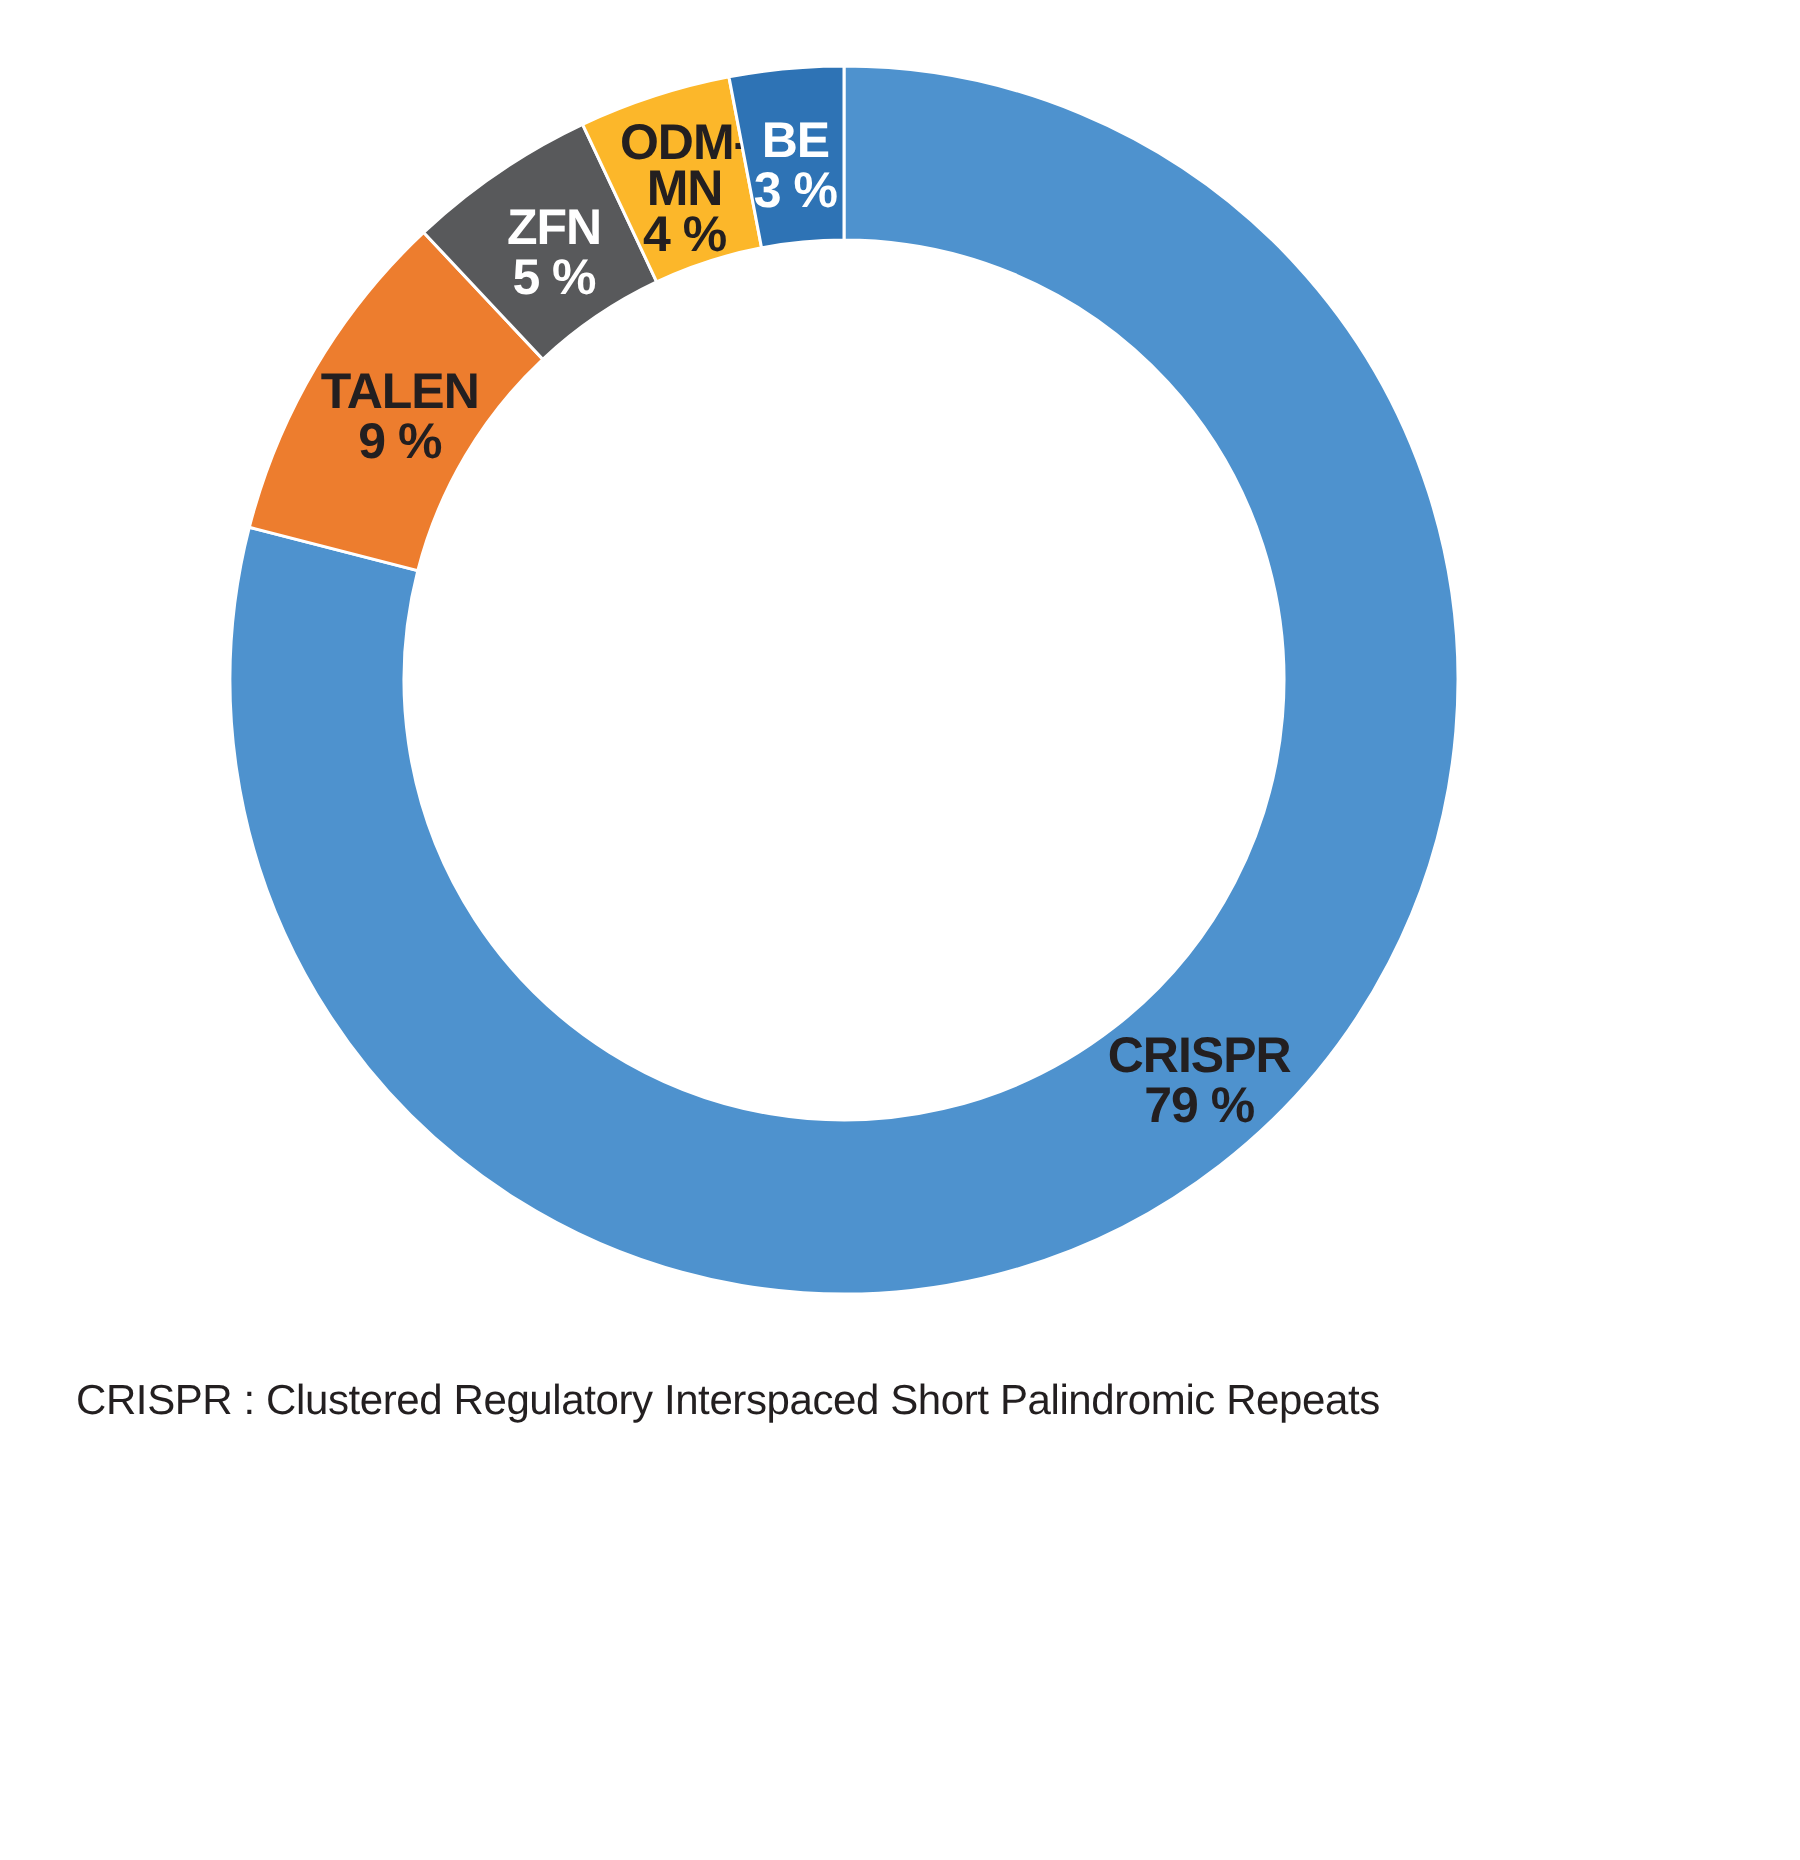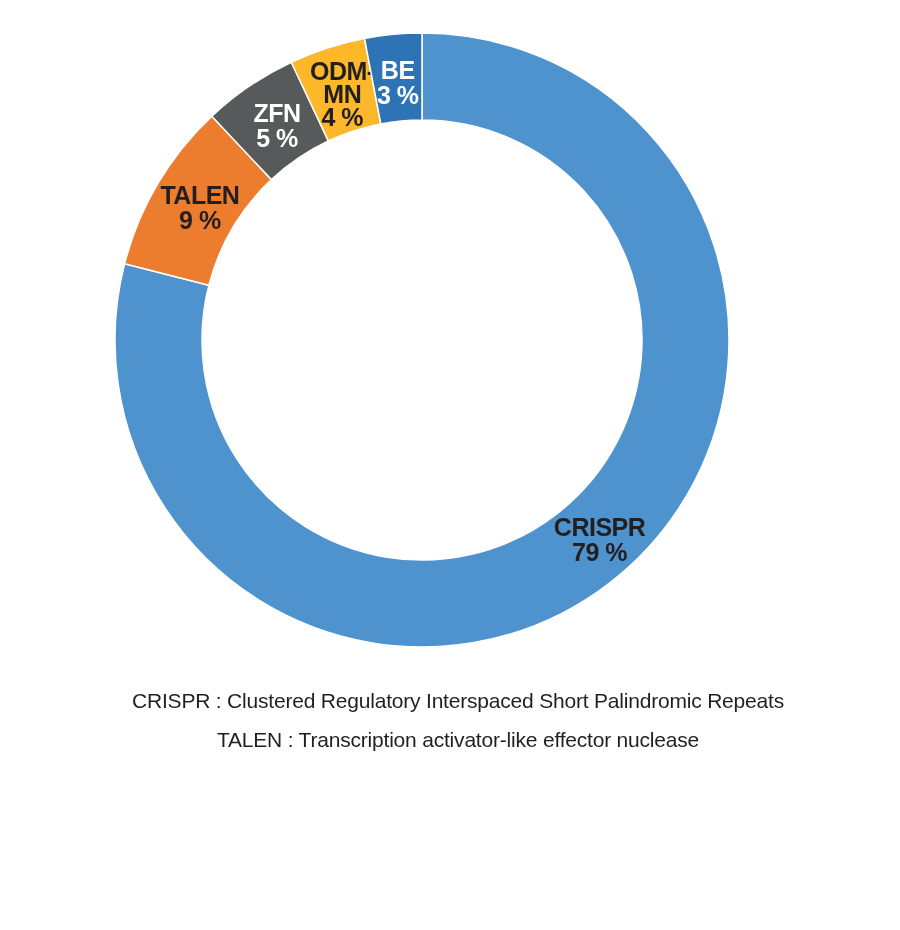--- a/index.html
+++ b/index.html
@@ -38,21 +38,20 @@
     left: 38px;
     top: 681px;
     width: 840px;
     color: #231F20;
     font-size: 21px;
     line-height: 39px;
     letter-spacing: -0.2px;
   }
   .legend-line {
     white-space: nowrap;
-    text-align: center;
   }
 </style>
 </head>
 <body>
 
 <div class="page">
 
   <div class="chart-area">
     <svg id="donut-svg" width="900" height="660" viewBox="0 0 900 660" xmlns="http://www.w3.org/2000/svg">
         <path d="M 422.00 33.00 A 307 307 0 1 1 124.64 263.65 L 208.91 285.29 A 220 220 0 1 0 422.00 120.00 Z" fill="#4E92CE" stroke="#FFFFFF" stroke-width="1.5"></path>
@@ -63,16 +62,15 @@
         <text x="277.0" text-anchor="middle" fill="#FFFFFF" class="seg-label"><tspan x="277.0" y="122.1">ZFN</tspan><tspan x="277.0" y="147.1">5 %</tspan></text>
         <path d="M 291.29 62.22 A 307 307 0 0 1 364.47 38.44 L 380.78 123.90 A 220 220 0 0 0 328.33 140.94 Z" fill="#FCB72A" stroke="#FFFFFF" stroke-width="1.5"></path>
         <text x="342.3" text-anchor="middle" fill="#231F20" class="seg-label"><tspan x="342.3" y="79.6">ODM-</tspan><tspan x="342.3" y="102.6">MN</tspan><tspan x="342.3" y="125.6">4 %</tspan></text>
         <path d="M 364.47 38.44 A 307 307 0 0 1 422.00 33.00 L 422.00 120.00 A 220 220 0 0 0 380.78 123.90 Z" fill="#2E73B5" stroke="#FFFFFF" stroke-width="1.5"></path>
         <text x="397.7" text-anchor="middle" fill="#FFFFFF" class="seg-label"><tspan x="397.7" y="78.6">BE</tspan><tspan x="397.7" y="103.6">3 %</tspan></text>
       </svg>
   </div>
 
   <div class="legend">
     <div class="legend-line">CRISPR : Clustered Regulatory Interspaced Short Palindromic Repeats</div>
-    <div class="legend-line">TALEN : Transcription activator-like effector nuclease</div>
   </div>
 
 </div>
 
 </body></html>

